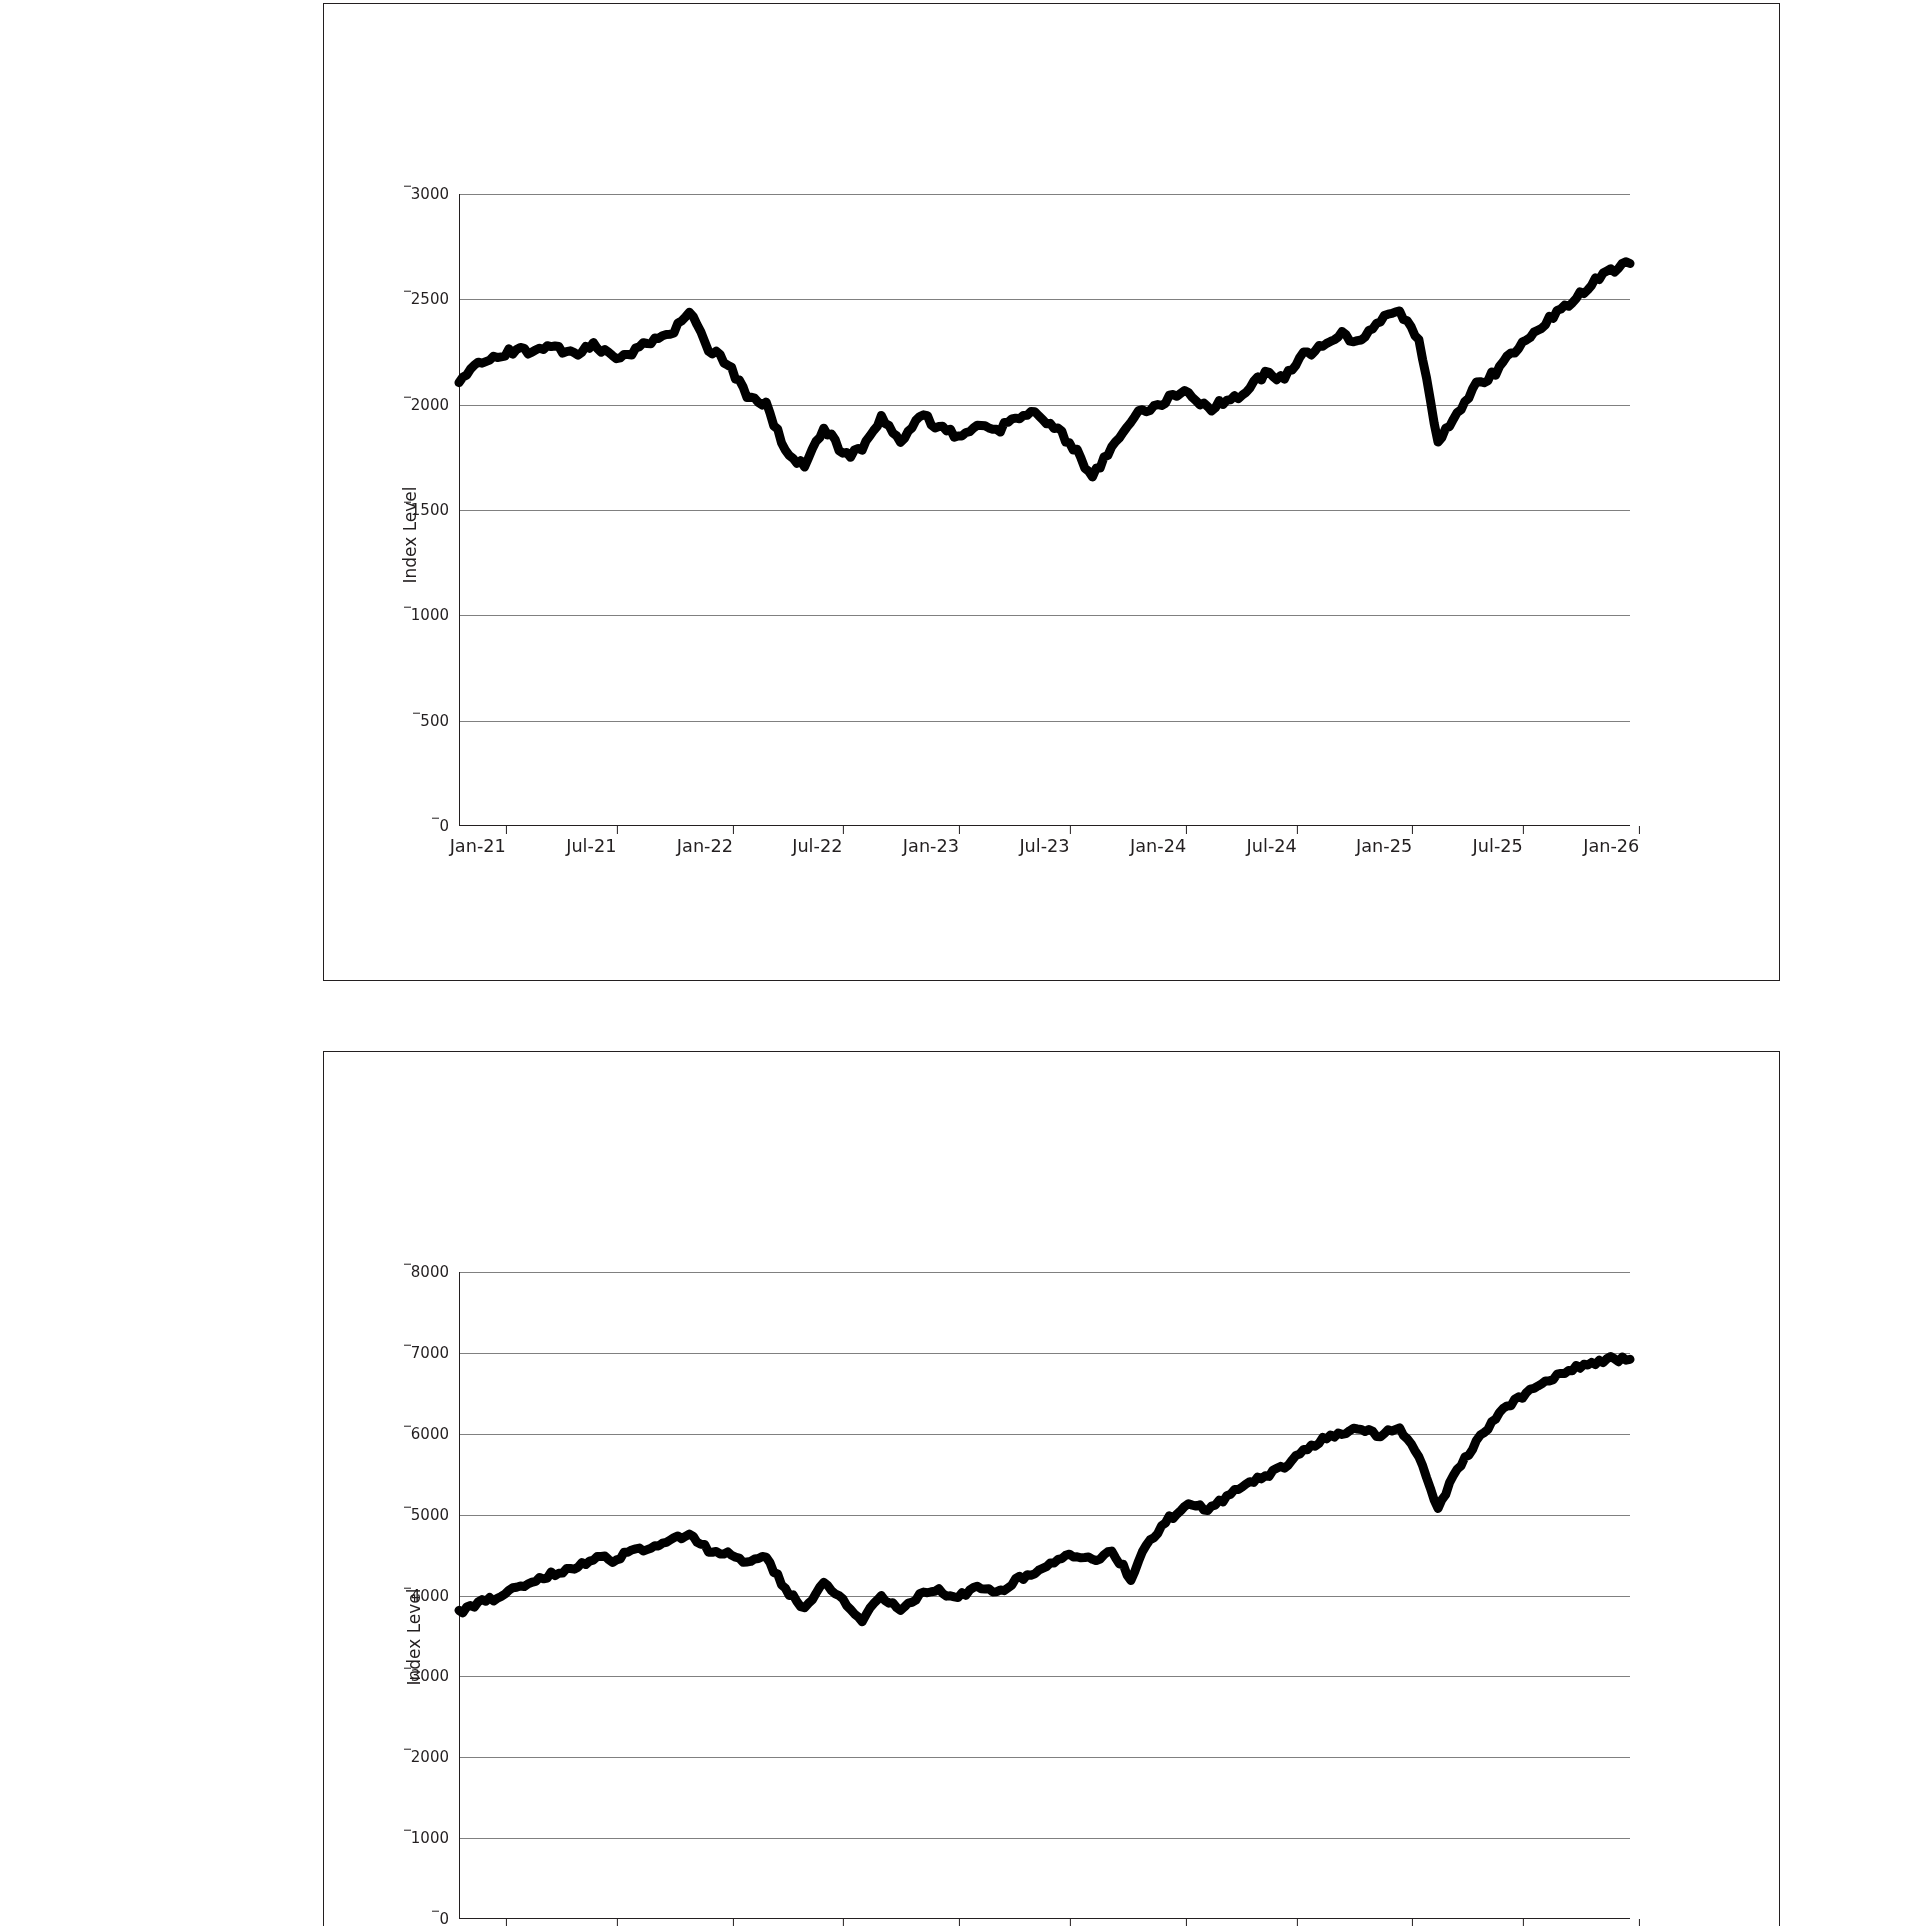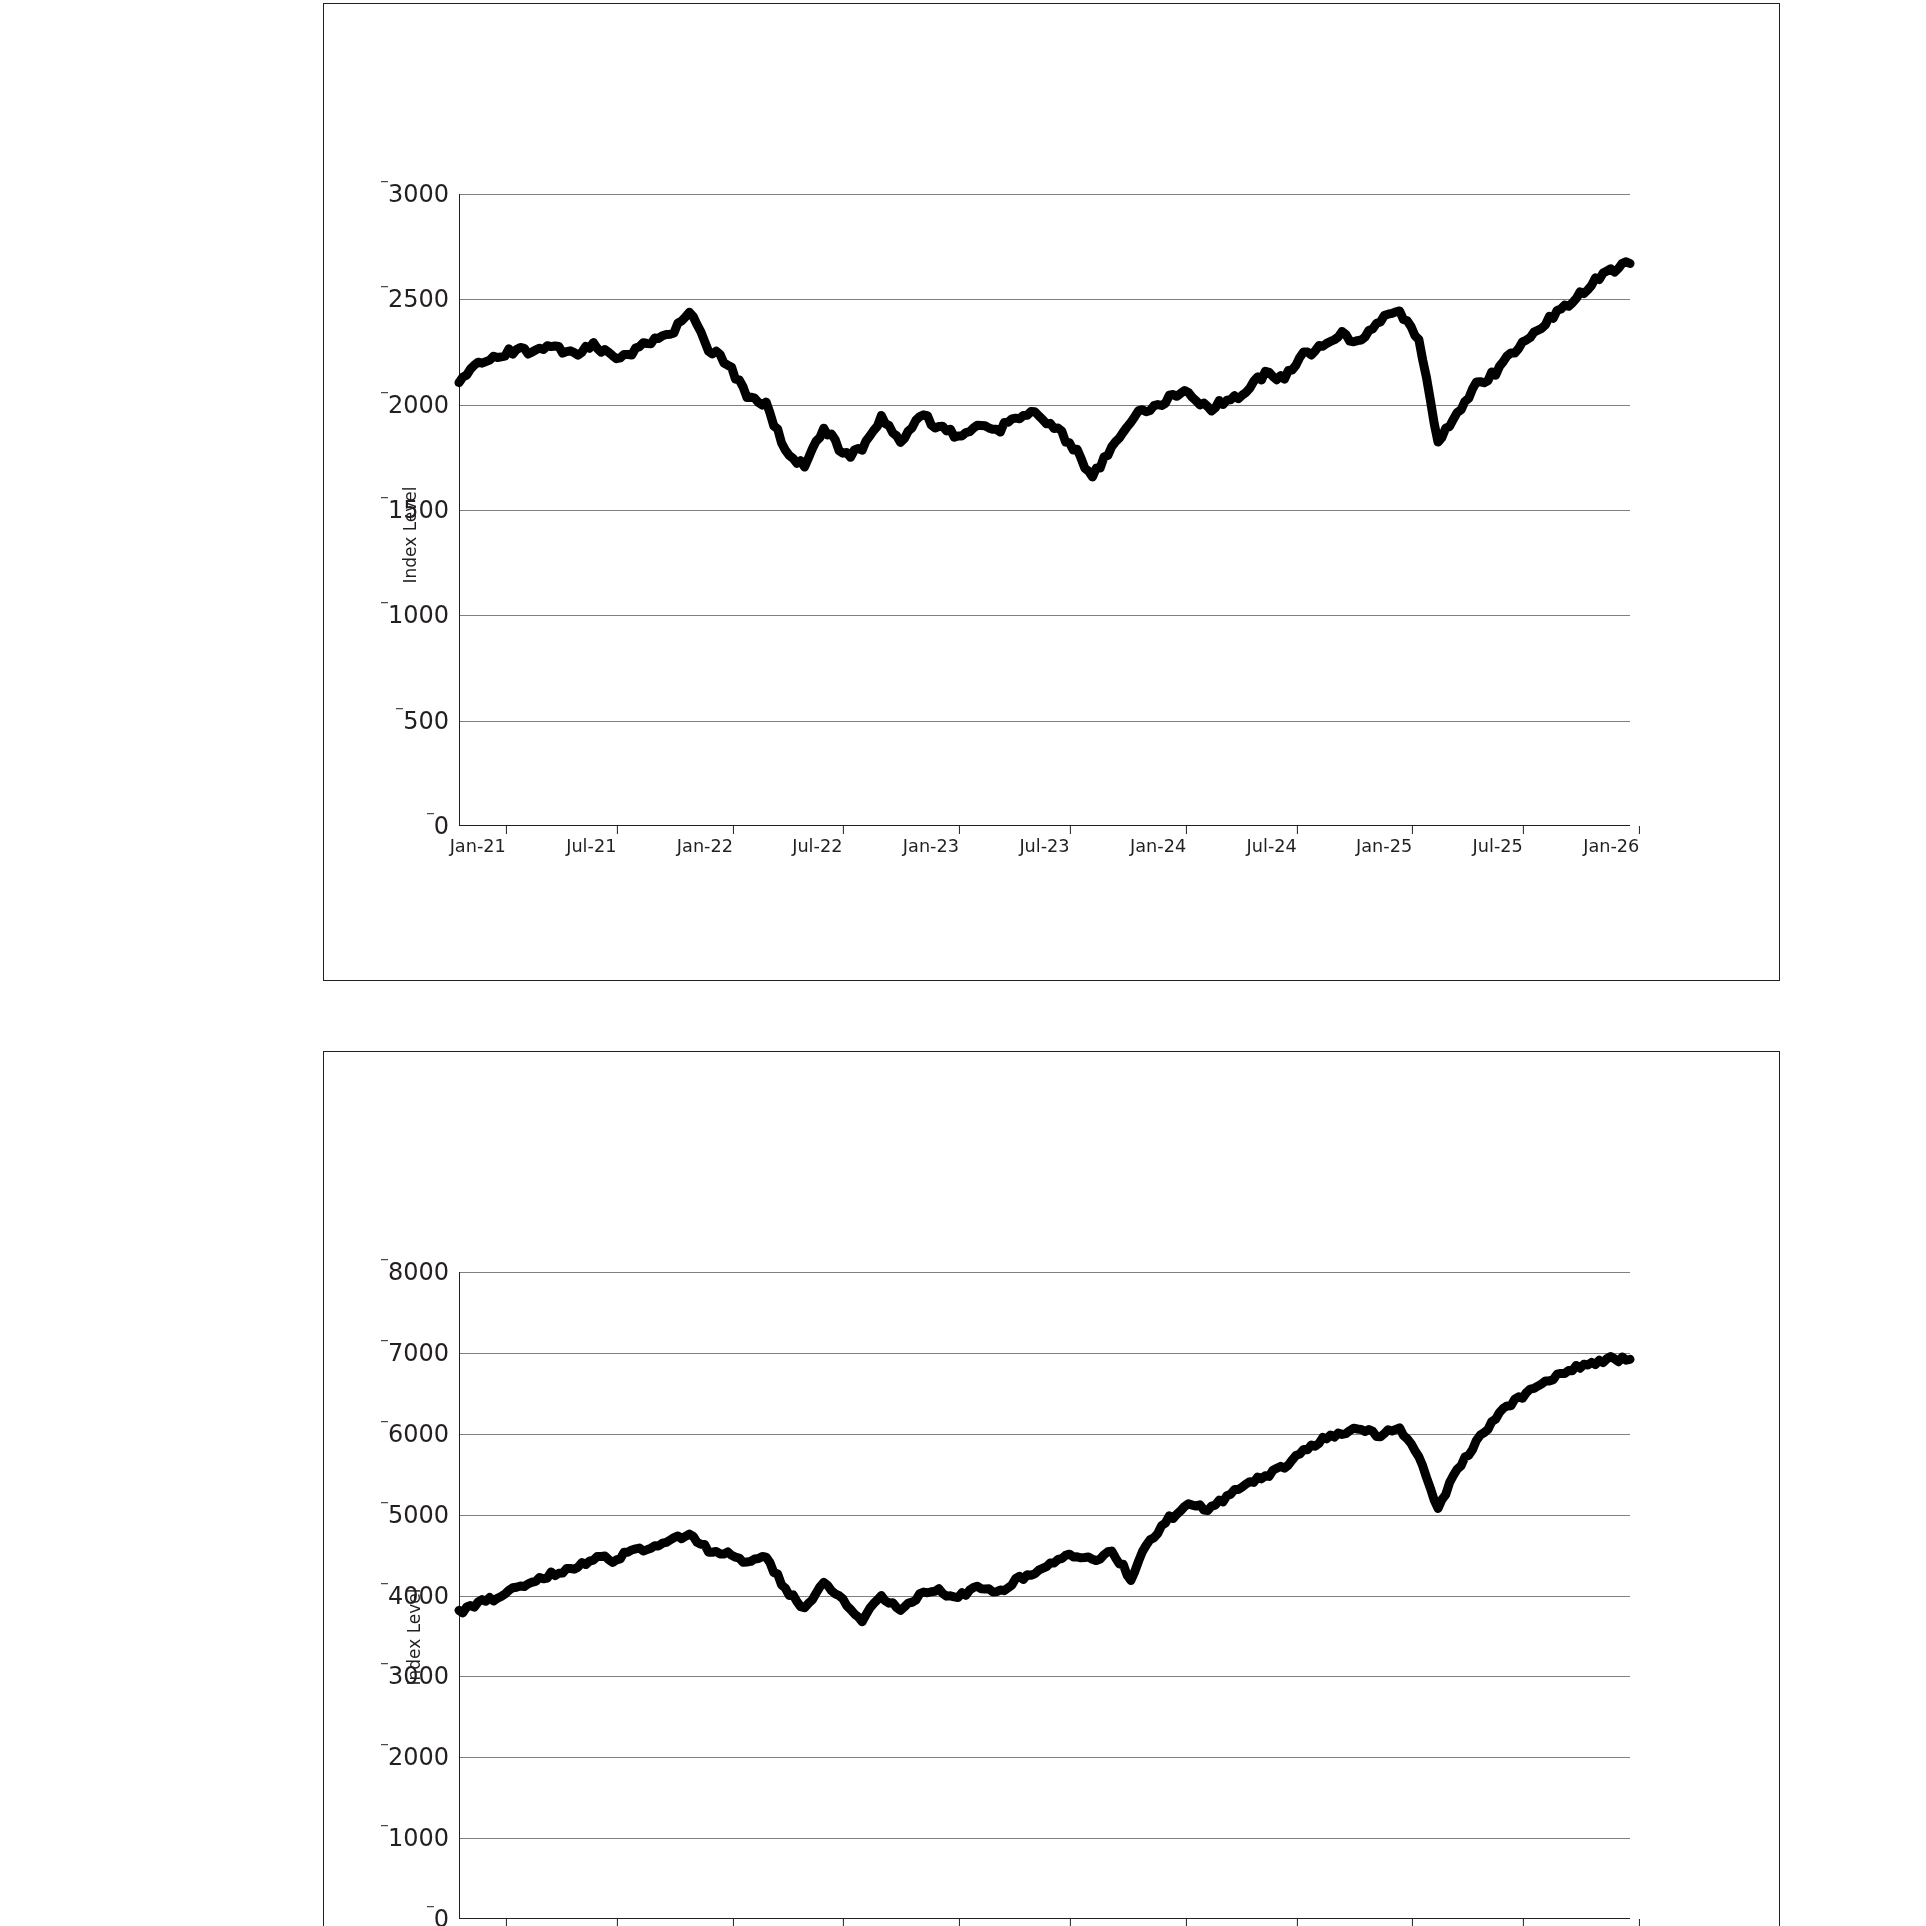--- a/index.html
+++ b/index.html
@@ -81,21 +81,21 @@
     bottom: 0;
     height: 0;
     border-top: 1.5px solid #231f20;
   }
 
   .ytick {
     position: absolute;
     right: 100%;
     transform: translateY(-50%);
     padding-right: 10px;
-    font-size: 24px;
+    font-size: 15px;
     line-height: 1;
     white-space: nowrap;
     color: #231f20;
   }
   .ytick-mark {
     position: absolute;
     left: -7px;
     width: 7px;
     height: 0;
     border-top: 1.5px solid #231f20;

